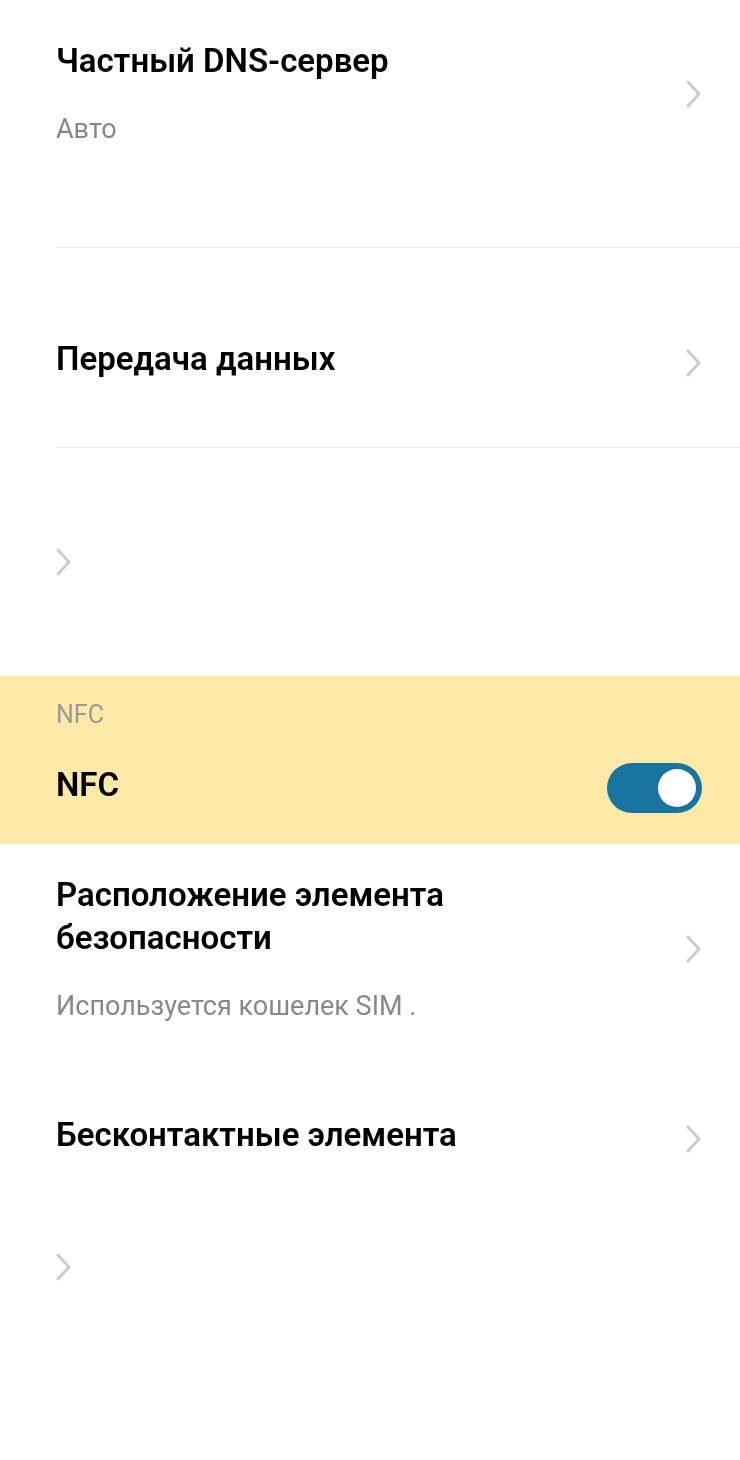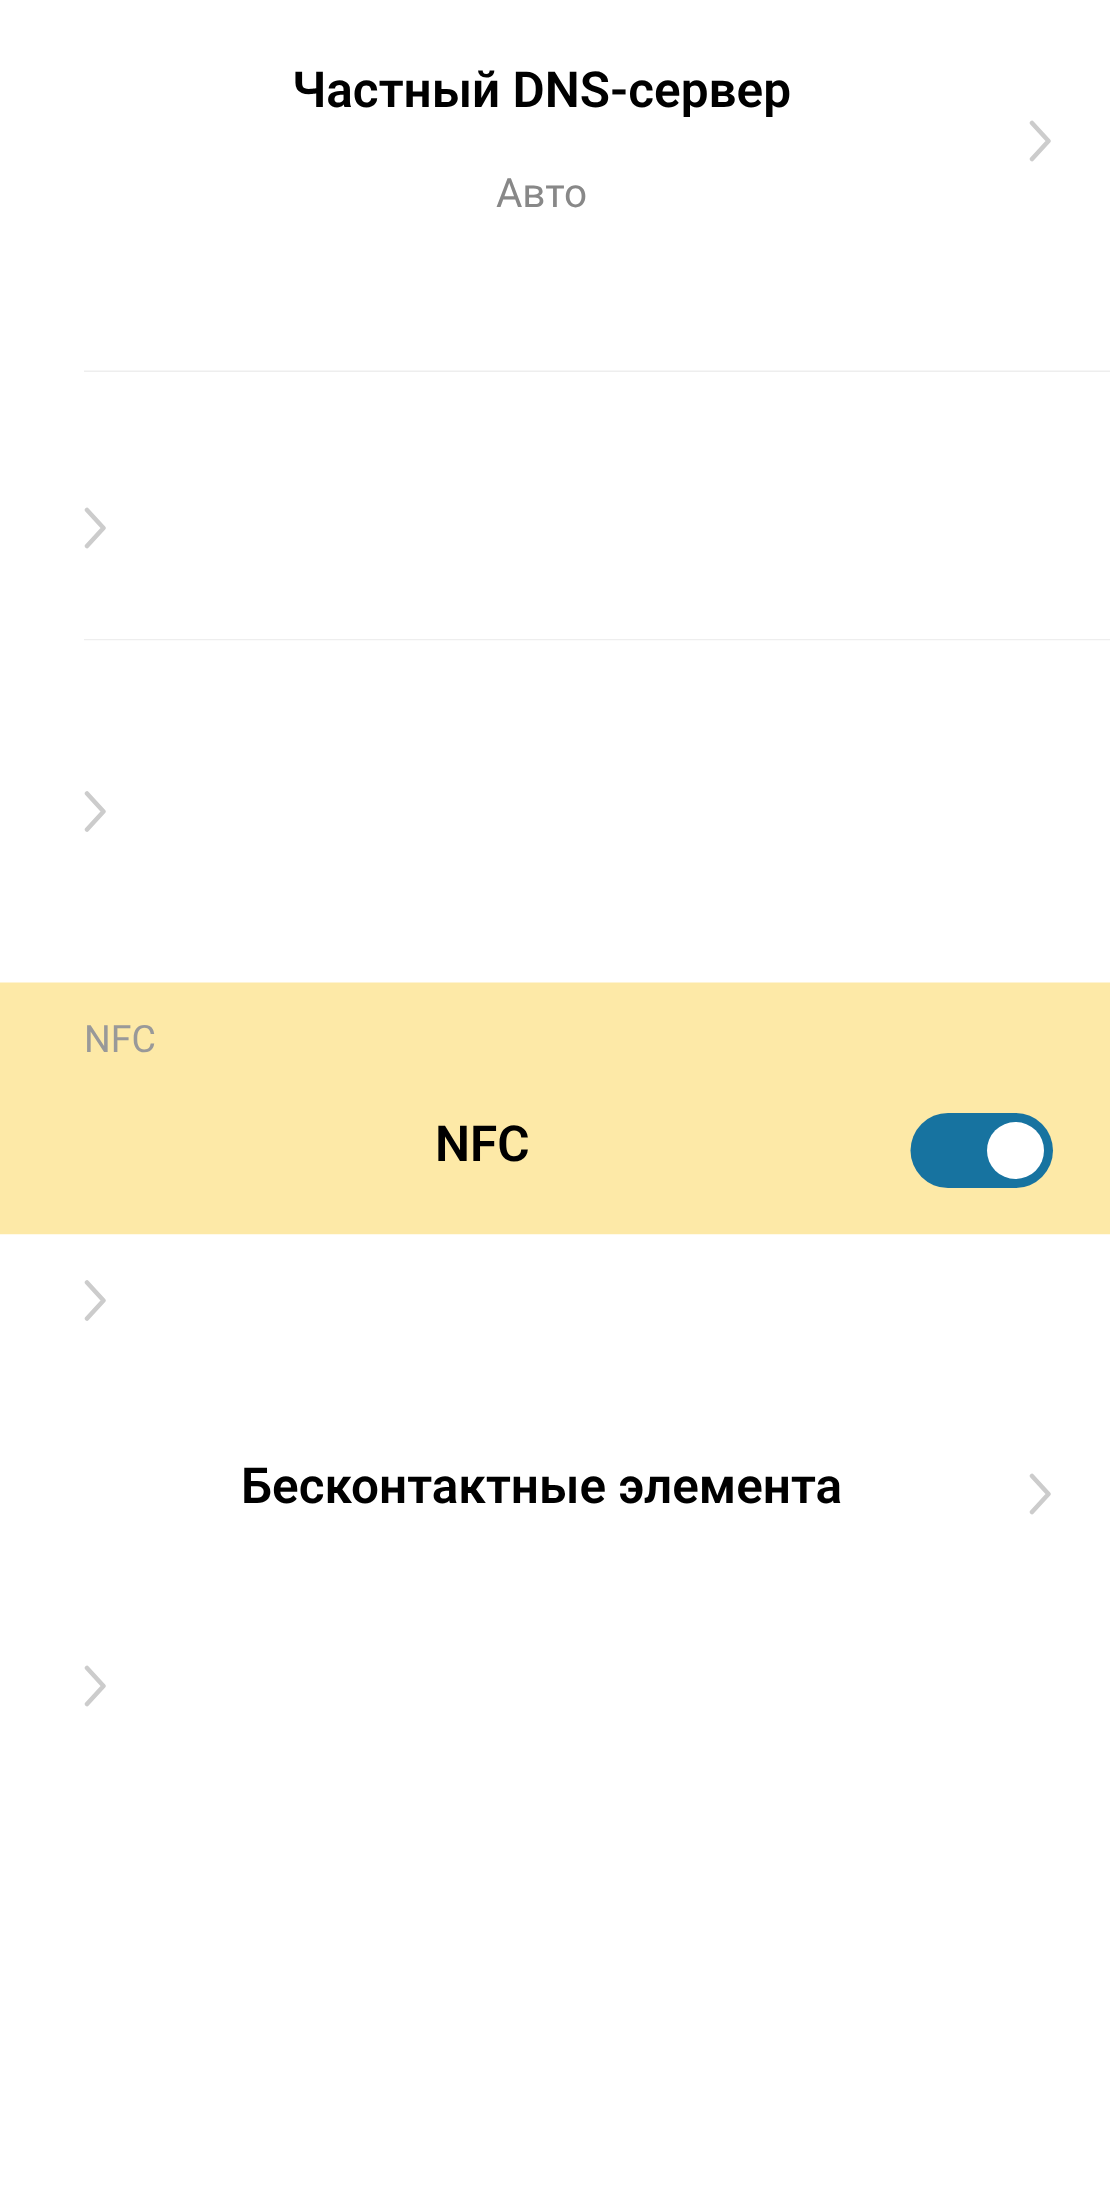--- a/index.html
+++ b/index.html
@@ -13,21 +13,20 @@
       width: 740px;
       height: 1460px;
       overflow: hidden;
     }
     .settings-item {
       display: flex;
       align-items: center;
       justify-content: space-between;
       padding: 30px 30px 30px 56px;
       background: #ffffff;
-      text-align: center;
     }
     .settings-item.tall {
       padding-top: 40px;
       padding-bottom: 40px;
     }
     .settings-item.highlighted {
       background: #fde9a7;
     }
     .item-content {
       flex: 1;
@@ -113,20 +112,23 @@
         <path d="M2 2 L13 14 L2 26" stroke="#cccccc" stroke-width="3" fill="none" stroke-linecap="round" stroke-linejoin="round"></path>
       </svg>
   </div>
 </div>
 
 <div class="spacer"></div>
 <div class="divider"></div>
 <div class="spacer"></div>
 
 <div class="settings-item">
+  <div class="item-content">
+    <div class="item-title">Передача данных</div>
+  </div>
   <div class="chevron">
     <svg width="16" height="28" viewBox="0 0 16 28">
         <path d="M2 2 L13 14 L2 26" stroke="#cccccc" stroke-width="3" fill="none" stroke-linecap="round" stroke-linejoin="round"></path>
       </svg>
   </div>
 </div>
 
 <div class="spacer-small"></div>
 <div class="divider"></div>
 <div class="spacer"></div>
@@ -150,20 +152,24 @@
     <div class="item-title">NFC</div>
   </div>
   <div class="toggle">
     <div class="toggle-knob"></div>
   </div>
 </div>
 
 <div class="divider-highlighted"></div>
 
 <div class="settings-item">
+  <div class="item-content">
+    <div class="item-title">Расположение элемента безопасности</div>
+    <div class="item-subtitle">Используется кошелек SIM .</div>
+  </div>
   <div class="chevron">
     <svg width="16" height="28" viewBox="0 0 16 28">
         <path d="M2 2 L13 14 L2 26" stroke="#cccccc" stroke-width="3" fill="none" stroke-linecap="round" stroke-linejoin="round"></path>
       </svg>
   </div>
 </div>
 
 <div class="spacer-small"></div>
 
 <div class="settings-item">

